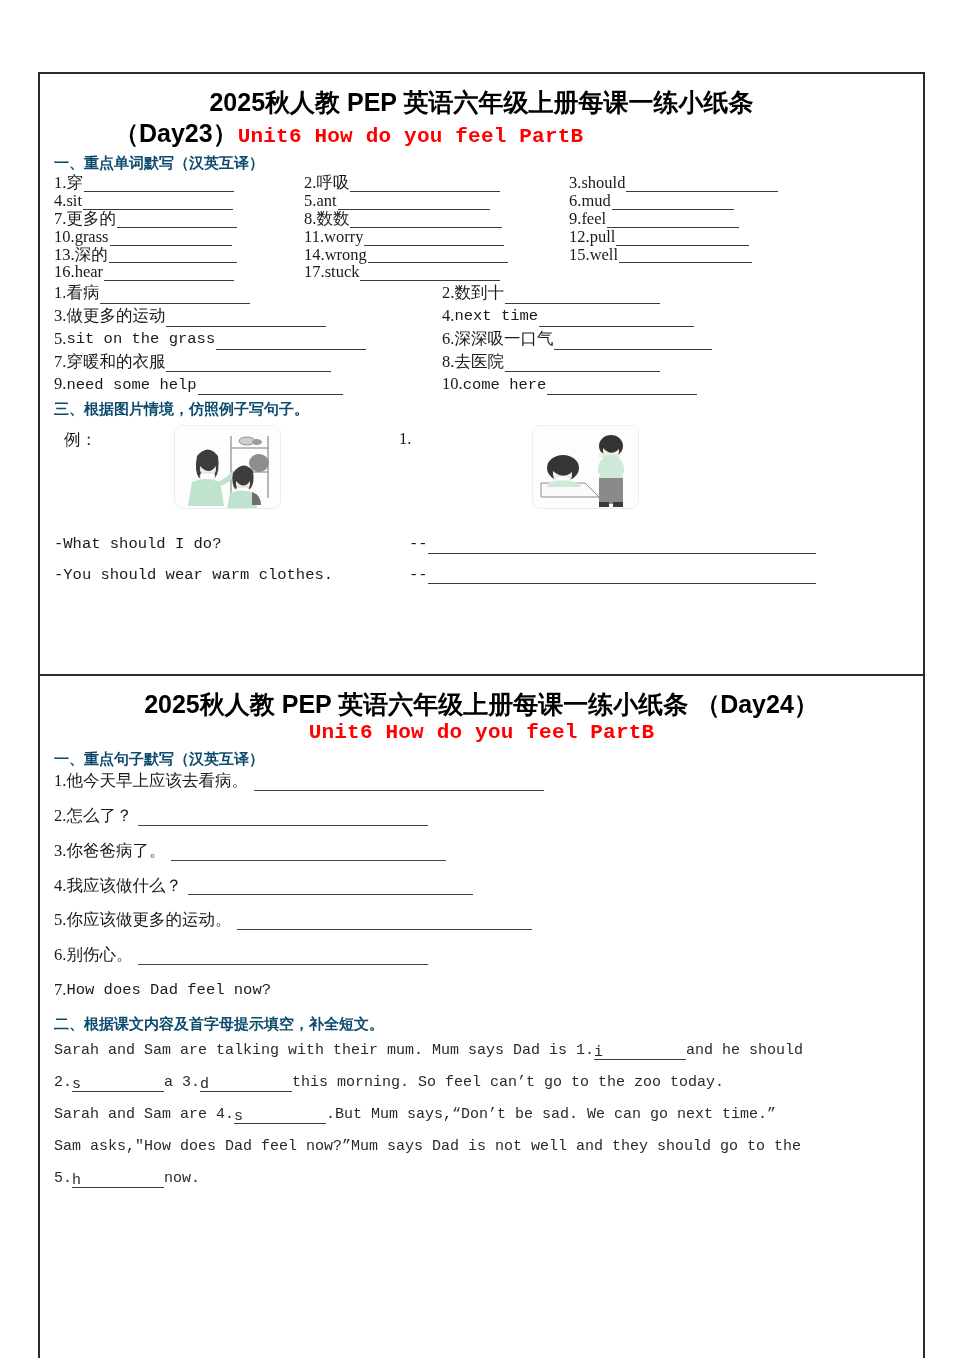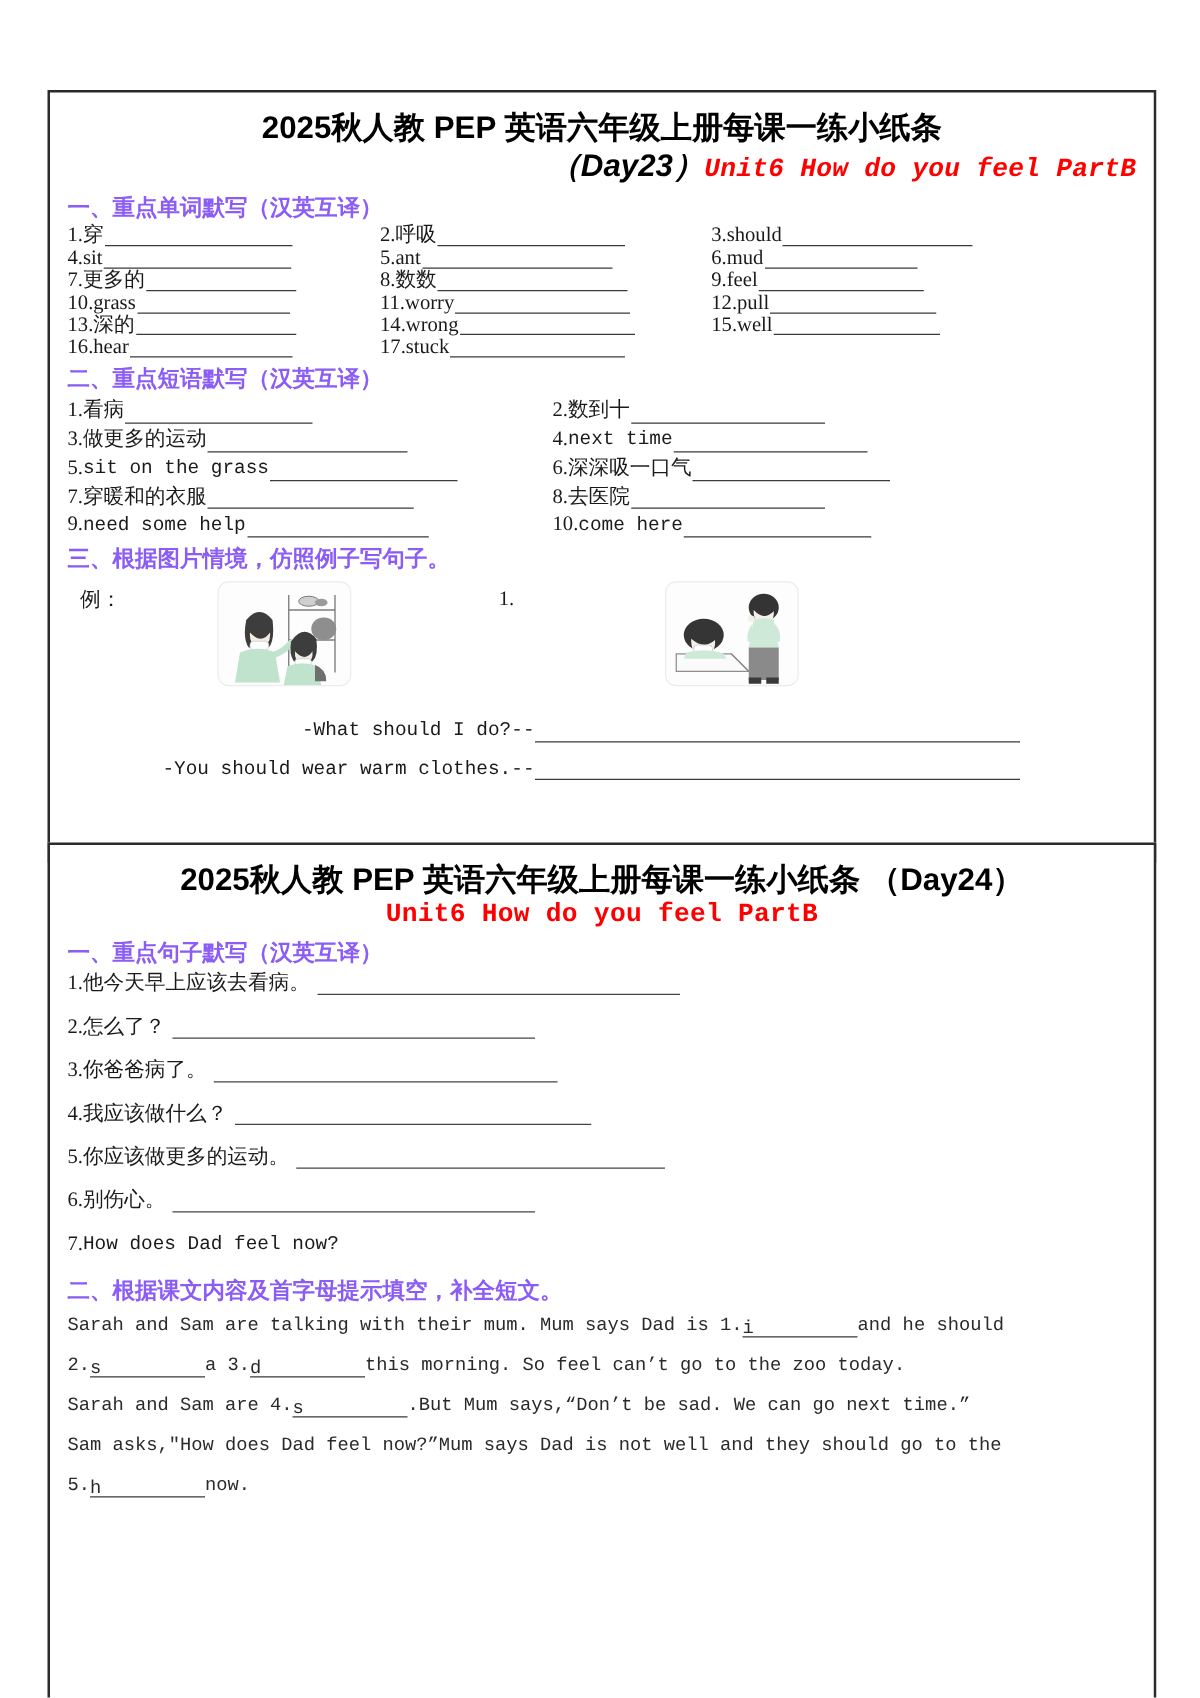--- a/index.html
+++ b/index.html
@@ -51,30 +51,30 @@
     color: #000;
   }
   .unit-tag {
     font-family: "Liberation Mono", monospace;
     font-weight: bold;
     font-size: 21px;
     color: #ff0000;
     letter-spacing: 0.2px;
   }
   #day23-title-row1 { padding-top: 12px; }
-  #day23-title-row2 { text-align: right; padding-left: 60px; font-style: italic; }
+  #day23-title-row2 { text-align: left; padding-left: 60px; }
   #day24-title-row1 { padding-top: 12px; }
   #day24-title-row2 { text-align: center; }
 
   
   .section-head {
     font-family: "Liberation Sans", sans-serif;
     font-weight: bold;
-    font-size: 18px;
-    color: #8b5cf6;
+    font-size: 15px;
+    color: #0c4a6e;
     margin: 4px 0 2px 0;
     white-space: nowrap;
   }
 
   
   .word-grid {
     display: grid;
     grid-template-columns: 250px 265px auto;
     font-family: "Liberation Serif", serif;
     font-size: 16.5px;
@@ -135,21 +135,20 @@
   #pic-item1  { left: 478px; top: 2px; }
   .pic-box svg { display: block; width: 100%; height: 100%; }
 
   .qa-row {
     display: flex;
     align-items: flex-end;
     font-family: "Liberation Mono", monospace;
     font-size: 15.5px;
     margin-top: 12px;
     line-height: 1.2;
-    text-align: right;
   }
   .qa-left { width: 355px; flex: 0 0 auto; white-space: nowrap; }
   .qa-dash { flex: 0 0 auto; }
   .qa-blank {
     flex: 0 0 auto;
     width: 388px;
     border-bottom: 1.4px solid #3a3a3a;
     height: 1em;
   }
 
@@ -287,21 +286,20 @@
           <span class="lbl">hear</span>
           <span class="blank" style="width: 130px;"></span>
         </div>
         <div class="cell">
           <span class="lbl">17.</span>
           <span class="lbl">stuck</span>
           <span class="blank" style="width: 140px;"></span>
         </div>
       </div>
 
-    <div class="section-head">二、重点短语默写（汉英互译）</div>
 
     <div class="phrase-grid" id="day23-phrases">
         <div class="cell">
           <span class="lbl">1.</span>
           <span class="lbl">看病</span>
           <span class="blank" style="width: 150px;"></span>
         </div>
         <div class="cell">
           <span class="lbl">2.</span>
           <span class="lbl">数到十</span>

